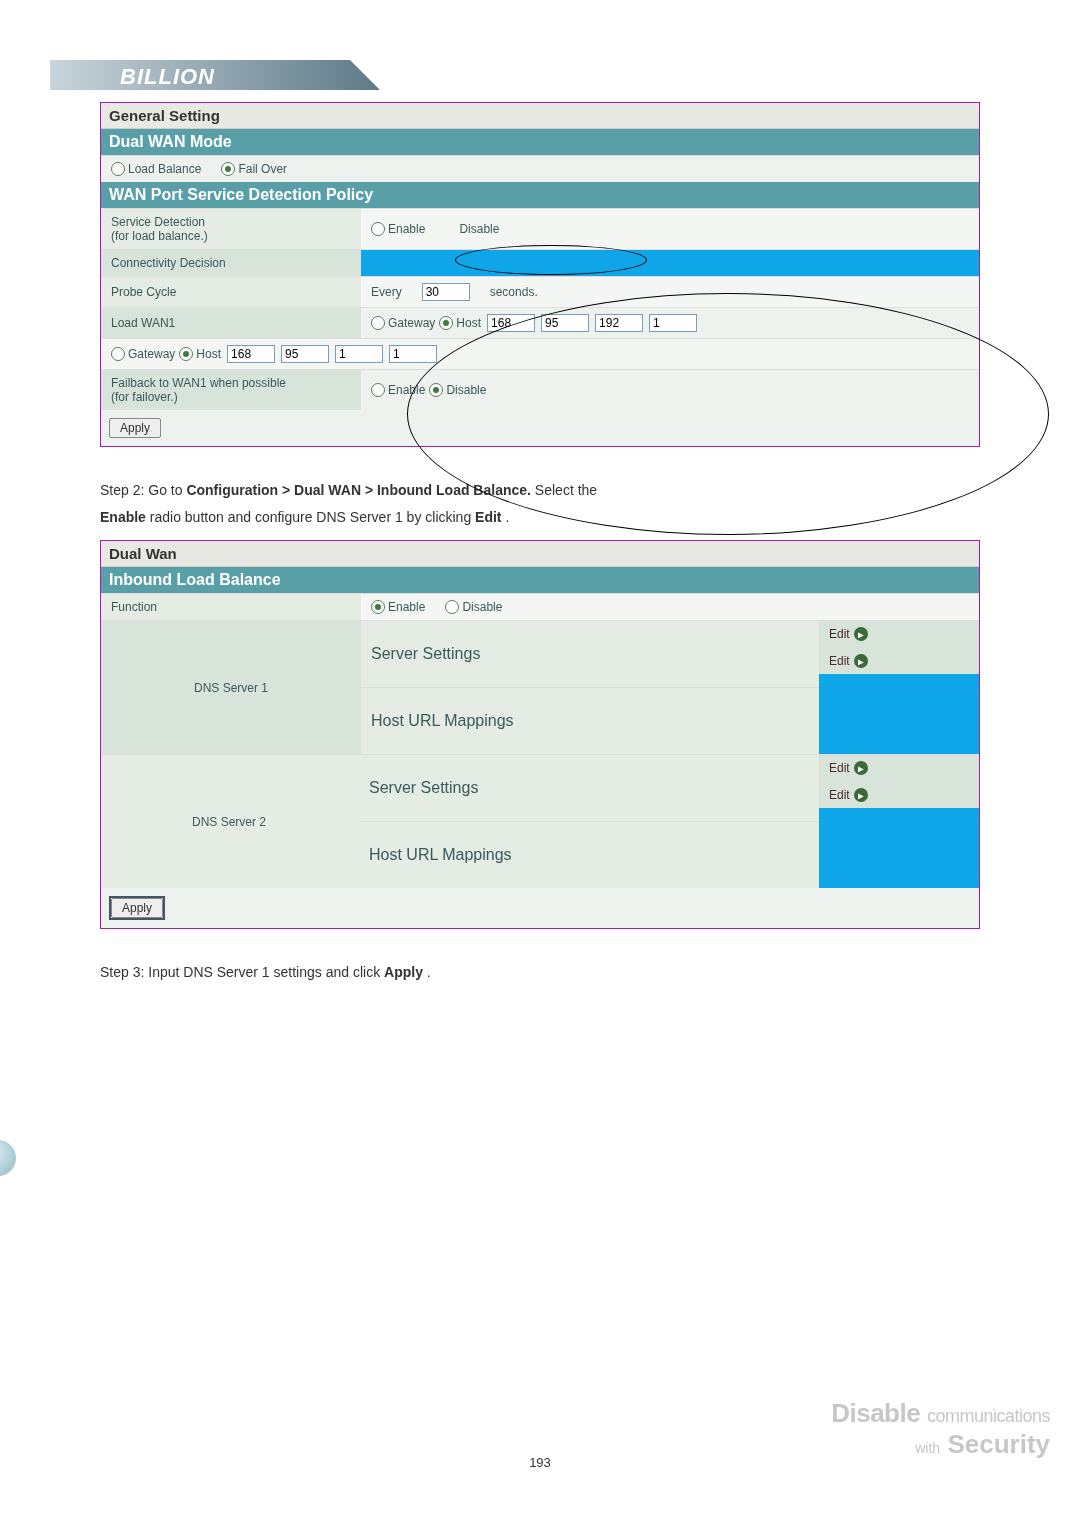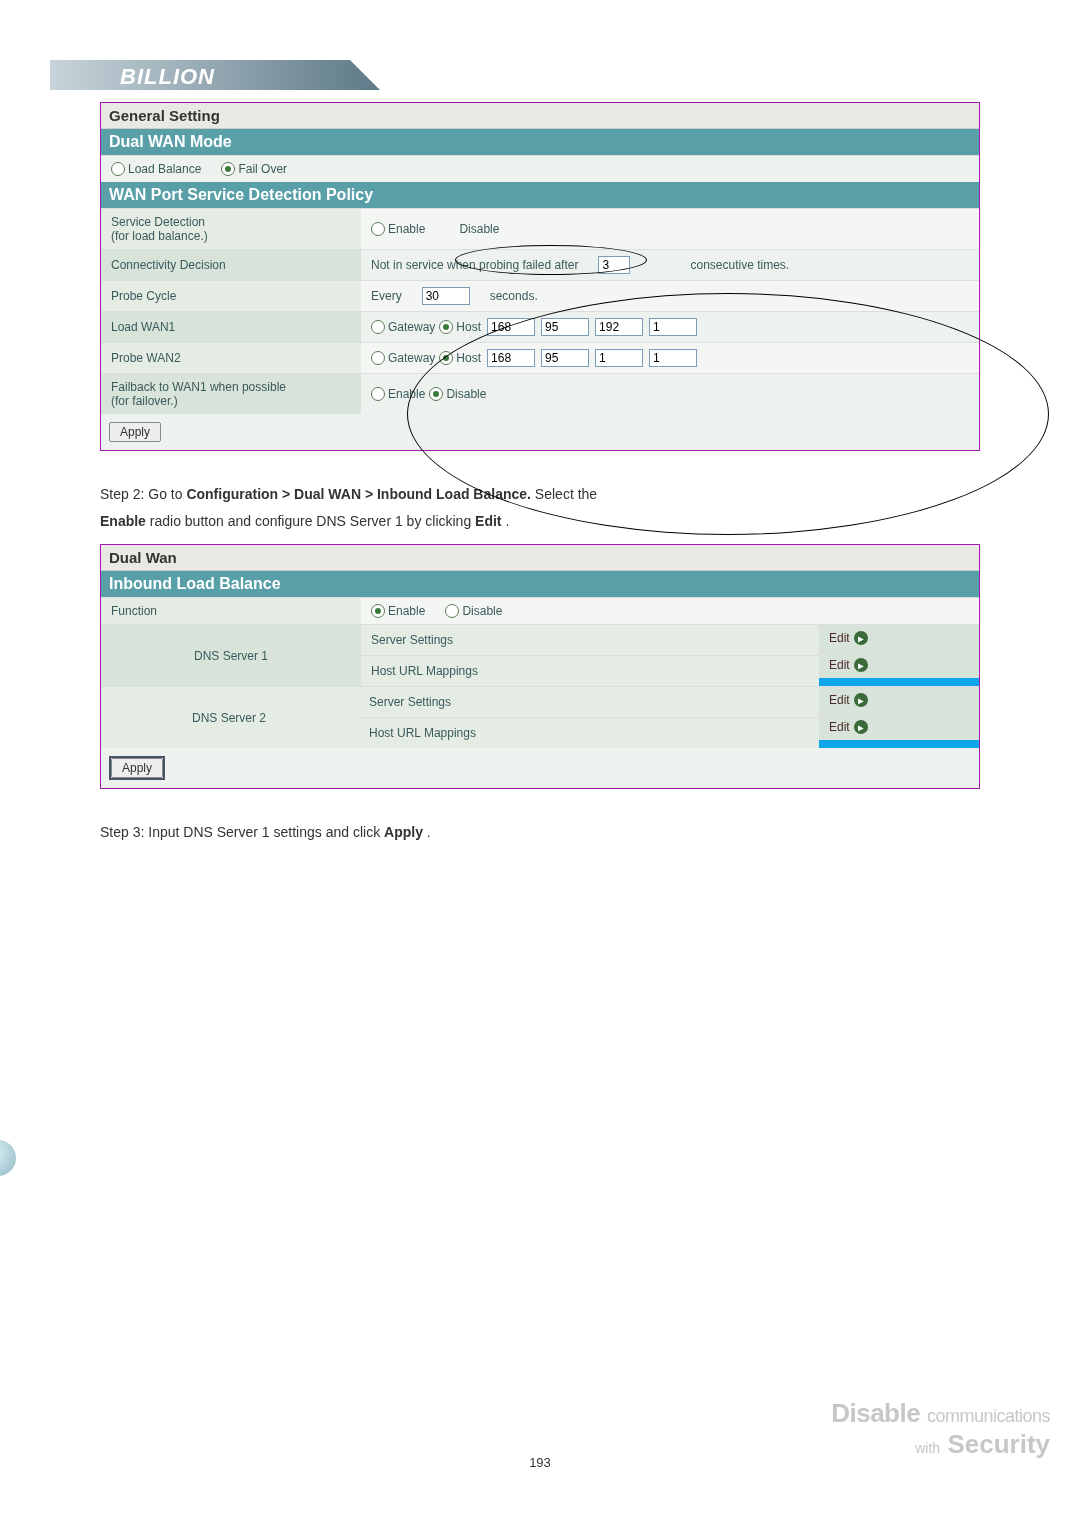--- a/index.html
+++ b/index.html
@@ -206,22 +206,22 @@
     border-radius: 50%;
     background: radial-gradient(circle at 35% 35%, #dff1f5, #8fb8c4);
   }
   .mid-col-double {
     flex: 1;
     display: flex;
     flex-direction: column;
   }
   .mid-col-double > div {
     background: #e4ece4;
-    padding: 8px 10px;
-    font-size: 12px;
+    padding: 24px 10px;
+    font-size: 16px;
     color: #3a5a5c;
     border-top: 1px solid #ddd;
   }
   .mid-col-double > div:first-child { border-top: none; }
   .edit-col-double {
     width: 160px;
     display: flex;
     flex-direction: column;
   }
   .edit-col-double > div {
@@ -283,25 +283,20 @@
           <span>Enable</span>
         </span>
         <span class="radio" style="margin-left:14px;">
           <span>Disable</span>
         </span>
       </div>
     </div>
 
     <div class="row">
       <div class="cell-label">Connectivity Decision</div>
-      <div class="cell-value">
-        <span>Not in service when probing failed after</span>
-        <input type="text" class="smallbox" value="3" style="">
-        <span style="margin-left:40px;">consecutive times.</span>
-      </div>
     </div>
 
     <div class="row">
       <div class="cell-label light">Probe Cycle</div>
       <div class="cell-value light">
         <span>Every</span>
         <input type="text" class="numbox" value="30" style="">
         <span>seconds.</span>
       </div>
     </div>
@@ -324,21 +319,20 @@
             <input type="text" class="numbox" value="168" style="">
             <input type="text" class="numbox" value="95" style="">
             <input type="text" class="numbox" value="192" style="">
             <input type="text" class="numbox" value="1" style="">
           </div>
         </div>
       </div>
     </div>
 
     <div class="row">
-      <div class="cell-label light">Probe WAN2</div>
       <div class="cell-value light">
         <div class="sub-block">
           <div class="sub-row">
             <span class="radio">
               <span class="radio-dot"></span>
               <span>Gateway</span>
             </span>
           </div>
           <div class="sub-row">
             <span class="radio">

